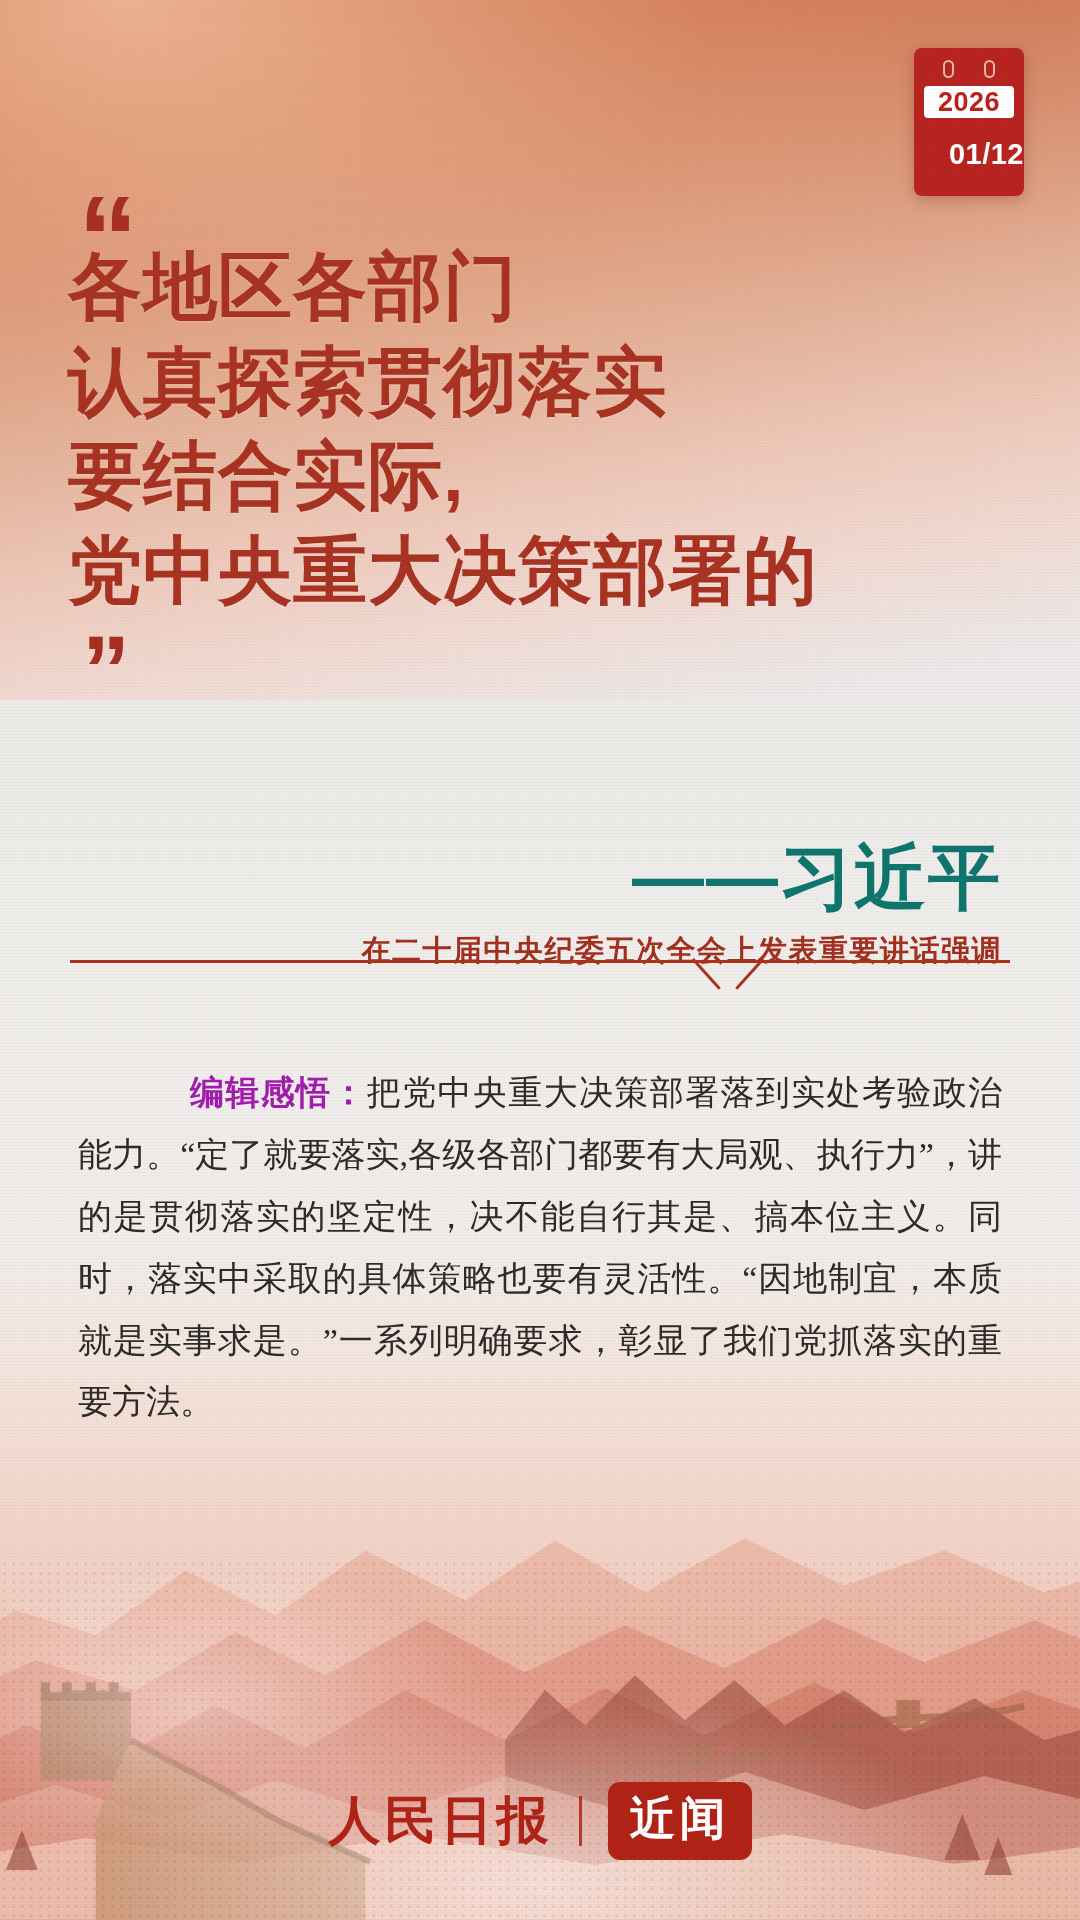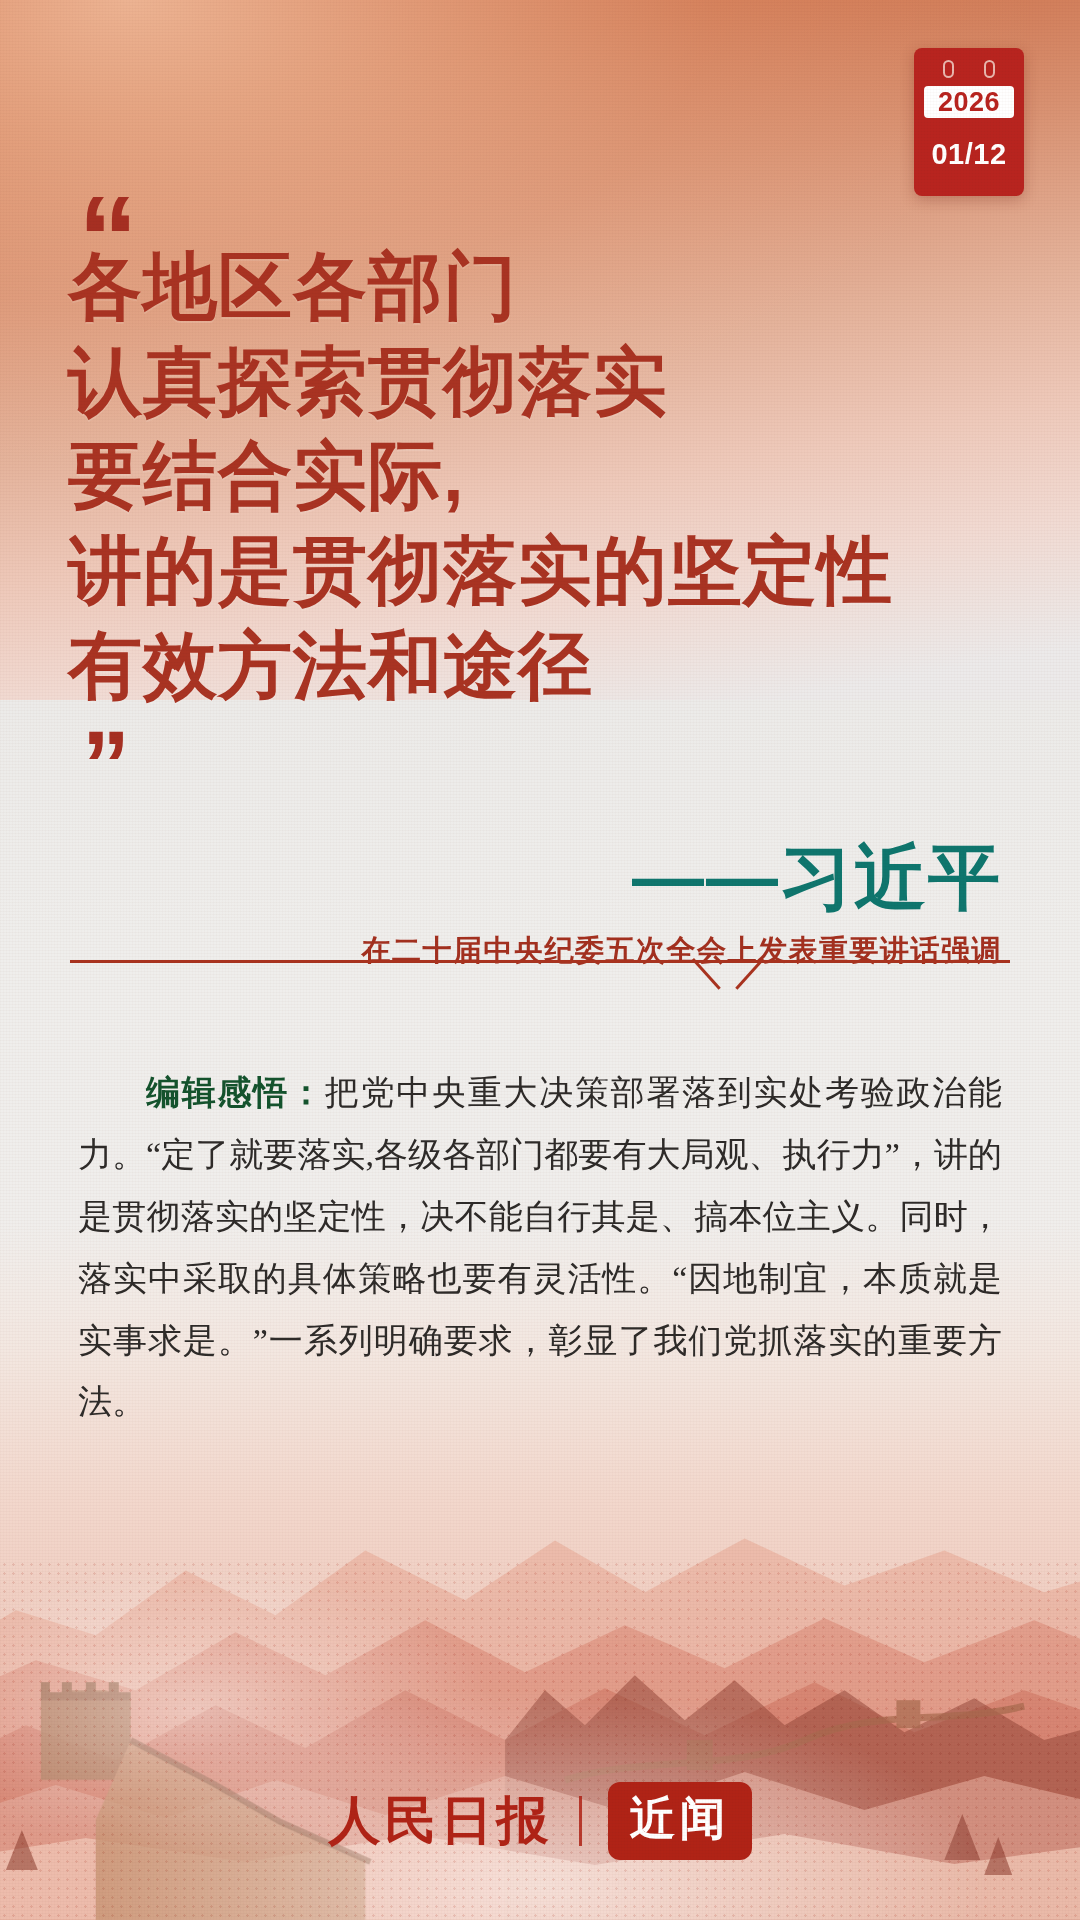--- a/index.html
+++ b/index.html
@@ -97,21 +97,21 @@
   }
   .cal-date {
     position: absolute;
     top: 90px;
     left: 0; right: 0;
     color: #ffffff;
     font-family: "Liberation Sans", sans-serif;
     font-size: 29px;
     font-weight: 700;
     letter-spacing: .5px;
-    text-align: center;
+    text-align: right;
   }
 
   
   .quote-open {
     position: absolute;
     left: 78px;
     top: 178px;
     font-family: "Liberation Sans", sans-serif;
     font-size: 120px;
     line-height: 1;
@@ -210,21 +210,22 @@
     top: 1028px;
     font-family: "Liberation Serif", "DejaVu Serif", serif;
     font-size: 34px;
     line-height: 1.82;
     color: #2e2b29;
     text-align: justify;
     text-indent: 68px;
   }
   .note b {
     font-weight: 700;
-    color: #14532d;
+    color: #a21caf;
+    margin-left: 44px;
   }
 
   
   .scene {
     position: absolute;
     left: 0; bottom: 0;
     width: 100%;
     height: 700px;
     overflow: hidden;
   }
@@ -301,22 +302,22 @@
     </div>
     <div class="cal-year">2026</div>
     <div class="cal-date">01/12</div>
   </div>
 
   <div class="quote-open">“</div>
   <div class="headline">
     <span class="line">各地区各部门</span>
     <span class="line">认真探索贯彻落实</span>
     <span class="line">要结合实际,</span>
-    <span class="line">讲的是贯彻落实的坚定性</span>
-    <span class="line">有效方法和途径</span><span class="quote-close">”</span>
+    <span class="line">党中央重大决策部署的</span>
+    <span class="quote-close">”</span>
   </div>
 
   <div class="attribution">
     <div class="attrib-name">——习近平</div>
     <div class="attrib-sub">在二十届中央纪委五次全会上发表重要讲话强调</div>
   </div>
 
   <div class="divider-wrap">
     <div class="divider-line"></div>
     <div class="divider-notch"></div>

